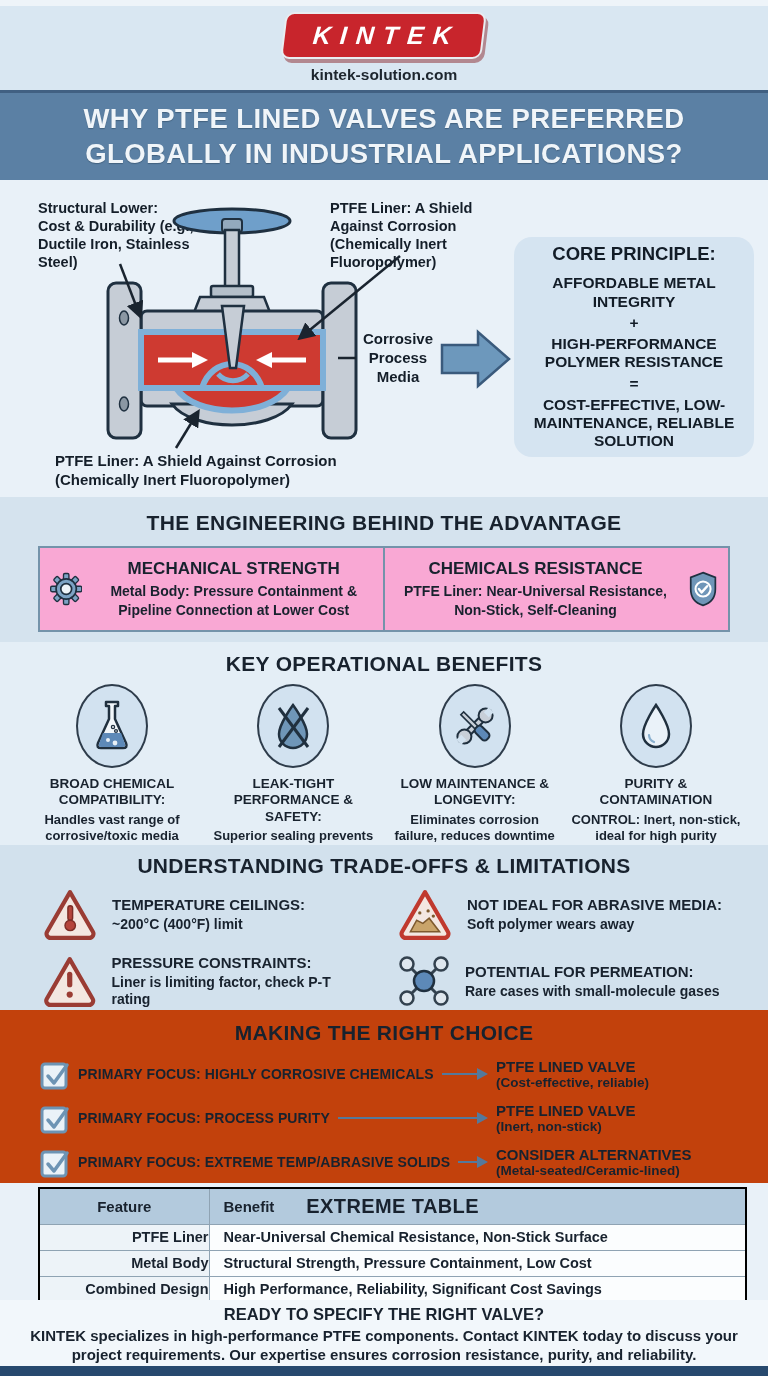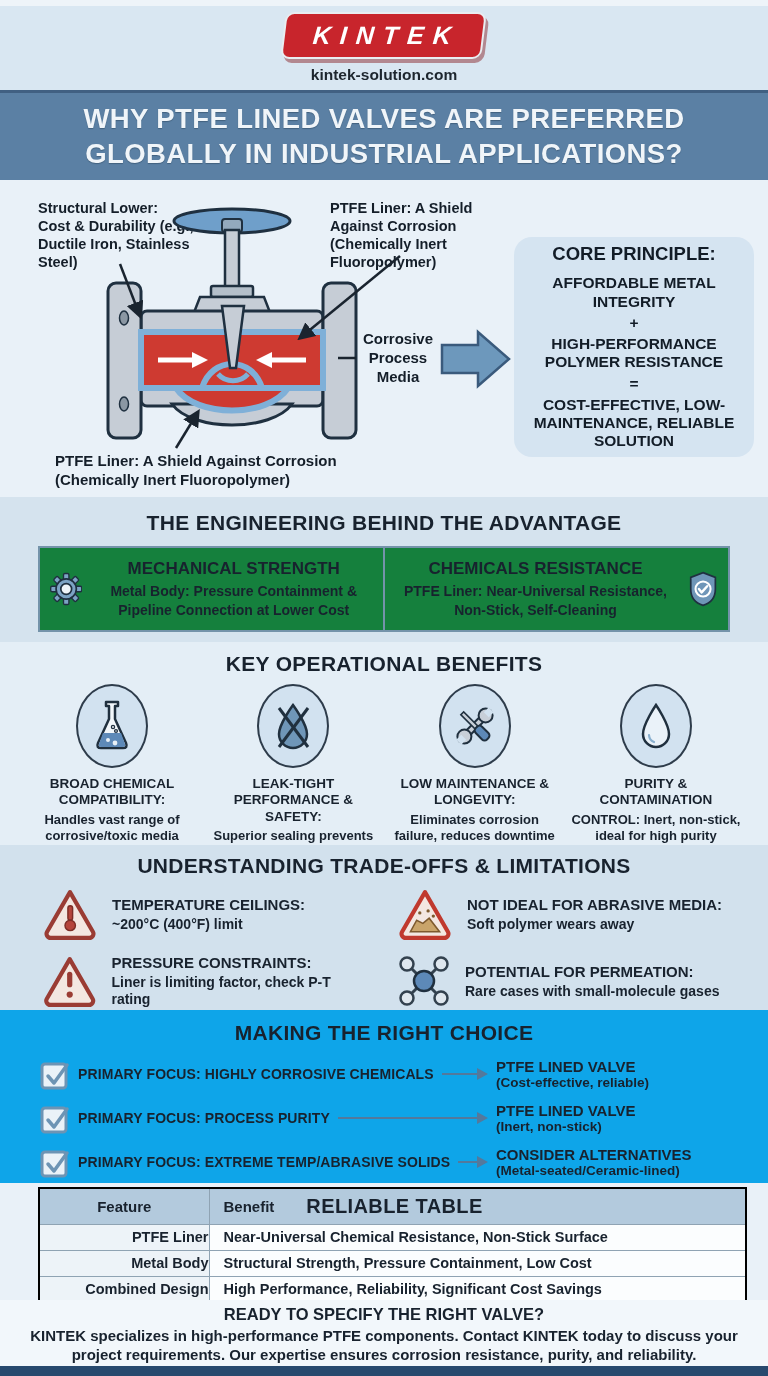--- a/index.html
+++ b/index.html
@@ -32,21 +32,21 @@
   .core-title { font-size:18.5px; font-weight:800; margin-bottom:6px; color:#121c27; }
   .core-line { font-size:15.5px; font-weight:800; line-height:1.18; color:#121c27; margin-top:3px; }
   .pointer-layer { position:absolute; left:0; top:0; pointer-events:none; }
 
   
   .sec-title { text-align:center; font-size:21px; font-weight:800; letter-spacing:.3px; color:#18222e; }
 
   
   .engineering { height:145px; background:#d5e3ee; overflow:hidden; }
   .engineering .sec-title { margin-top:14px; }
-  .eng-box { margin:11px 38px 0; height:86px; border:2px solid #7493aa; background:#15803d; display:flex; }
+  .eng-box { margin:11px 38px 0; height:86px; border:2px solid #7493aa; background:#f9a8d4; display:flex; }
   .eng-half { flex:1; display:flex; align-items:center; justify-content:center; gap:12px; padding:6px 10px; }
   .eng-half + .eng-half { border-left:2px solid #7493aa; }
   .eng-text { text-align:center; }
   .eng-heading { font-size:17px; font-weight:800; margin-bottom:3px; }
   .eng-body { font-size:14px; line-height:1.3; font-weight:600; }
   .eng-body b { font-weight:800; }
 
   
   .benefits { height:203px; background:#e4eef6; overflow:hidden; }
   .benefits .sec-title { margin-top:10px; }
@@ -60,21 +60,21 @@
 
   
   .tradeoffs { height:165px; background:#d2e1ed; overflow:hidden; }
   .tradeoffs .sec-title { margin-top:9px; }
   .trade-grid { margin:10px 42px 0; display:grid; grid-template-columns:1fr 1fr; column-gap:26px; row-gap:14px; }
   .trade-item { display:flex; align-items:center; gap:14px; }
   .trade-heading { font-size:15px; font-weight:800; line-height:1.2; }
   .trade-body { font-size:14px; font-weight:600; line-height:1.2; margin-top:2px; }
 
   
-  .choice { height:173px; background:#0ea5e9; overflow:hidden; }
+  .choice { height:173px; background:#c2410c; overflow:hidden; }
   .choice .sec-title { margin-top:11px; }
   .choice-rows { margin:7px 40px 0; }
   .choice-row { display:flex; align-items:center; height:44px; gap:8px; }
   .choice-label { font-size:14px; font-weight:800; white-space:nowrap; letter-spacing:.1px; }
   .choice-arrow { flex:1; display:flex; align-items:center; min-width:14px; }
   .choice-arrow .shaft { flex:1; height:2.5px; background:#54799c; }
   .choice-arrow .head { width:0; height:0; border-left:11px solid #54799c; border-top:6px solid transparent; border-bottom:6px solid transparent; }
   .choice-result { width:232px; }
   .choice-result-title { font-size:15px; font-weight:800; line-height:1.15; }
   .choice-result-note { font-size:13.5px; font-weight:600; line-height:1.15; }
@@ -411,21 +411,21 @@
   </div>
 
   <div class="table-section">
     <table class="summary">
       <tbody>
           <tr class="thead-row">
         <td class="th-feature">Feature</td>
         <td class="th-benefit">
           <div class="th-benefit-inner">
             <span class="th-benefit-label">Benefit</span>
-            <span class="th-table-title">RELIABLE TABLE</span>
+            <span class="th-table-title">EXTREME TABLE</span>
           </div>
         </td>
       </tr>
       <tr class="data-row">
         <td class="td-feature">PTFE Liner</td>
         <td class="td-benefit">Near-Universal Chemical Resistance, Non-Stick Surface</td>
       </tr>
       <tr class="data-row">
         <td class="td-feature">Metal Body</td>
         <td class="td-benefit">Structural Strength, Pressure Containment, Low Cost</td>

